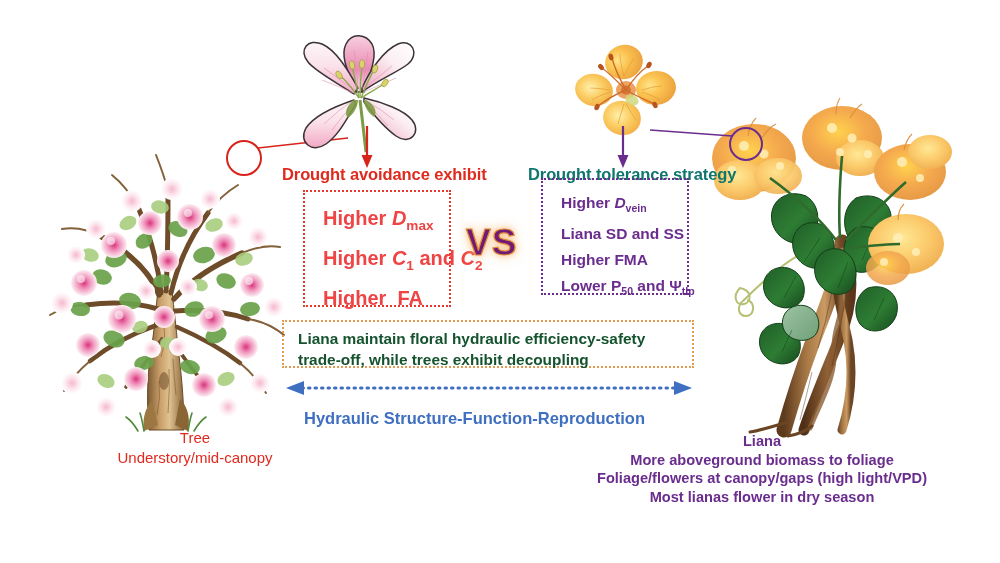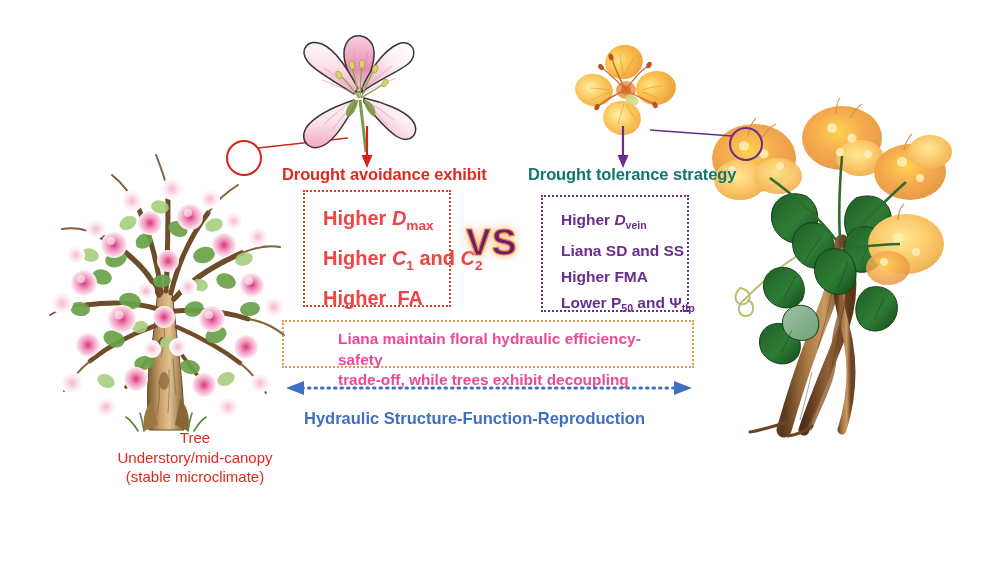--- a/index.html
+++ b/index.html
@@ -39,21 +39,21 @@
     -webkit-text-stroke:1.2px #e08c3a;
     text-shadow:0 0 7px rgba(245,170,90,.85),0 0 14px rgba(250,200,140,.75);
     letter-spacing:1px;
   }
   .statement-box{
     border:2px dotted #e09a52;
     box-sizing:border-box;
     padding:7px 12px 8px 14px;
   }
   .statement-text{
-    color:#ec4899;font-weight:bold;font-size:15.4px;line-height:20.5px;margin-left:40px;
+    color:#14532d;font-weight:bold;font-size:15.4px;line-height:20.5px;
   }
   .hsfr{
     color:#3f6fc0;font-weight:bold;font-size:16.5px;white-space:nowrap;
   }
   .cap-red{
     color:#e02a1e;font-weight:normal;font-size:15px;line-height:19.5px;text-align:center;
   }
   .cap-purple{
     color:#6a2d8e;font-weight:bold;font-size:14.6px;line-height:18.5px;text-align:center;
   }
@@ -514,21 +514,21 @@
   <div class="abs box-red" style="left:303px;top:190px;width:148px;height:117px;">
     <div class="item-red">Higher <span class="it">D</span><sub>max</sub></div>
     <div class="item-red">Higher <span class="it">C</span><sub>1</sub> and <span class="it">C</span><sub>2</sub></div>
     <div class="item-red">Higher&nbsp; FA</div>
   </div>
 
   <div class="abs vs" style="left:466px;top:222px;">VS</div>
 
   <div class="abs heading-purple" style="left:528px;top:165px;">Drought tolerance strategy</div>
 
-  <div class="abs box-purple" style="left:541px;top:195px;width:148px;height:117px;">
+  <div class="abs box-purple" style="left:541px;top:178px;width:148px;height:117px;">
     <div class="item-purple">Higher <span class="it">D</span><sub>vein</sub></div>
     <div class="item-purple">Liana SD and SS</div>
     <div class="item-purple">Higher FMA</div>
     <div class="item-purple">Lower P<sub>50</sub> and Ψ<sub>tlp</sub></div>
   </div>
 
   <div class="abs statement-box" style="left:282px;top:320px;width:412px;height:48px;">
     <div class="statement-text">Liana maintain floral hydraulic efficiency-safety</div>
     <div class="statement-text">trade-off, while trees exhibit decoupling</div>
   </div>
@@ -539,17 +539,22 @@
       <path d="M2 10 L20 3 L20 17 Z" fill="#3f6fc0"></path>
       <path d="M408 10 L390 3 L390 17 Z" fill="#3f6fc0"></path>
     </svg>
   </div>
 
   <div class="abs hsfr" style="left:304px;top:409px;">Hydraulic Structure-Function-Reproduction</div>
 
   <div class="abs cap-red" style="left:55px;top:428px;width:280px;">
     <div>Tree</div>
     <div>Understory/mid-canopy</div>
-    <div>(stable microclimate)</div>
-  </div>
-
+  </div>
+
+  <div class="abs cap-purple" style="left:592px;top:432px;width:340px;">
+    <div>Liana</div>
+    <div>More aboveground biomass to foliage</div>
+    <div>Foliage/flowers at canopy/gaps (high light/VPD)</div>
+    <div>Most lianas flower in dry season</div>
+  </div>
 
 </div>
 
 </body></html>

